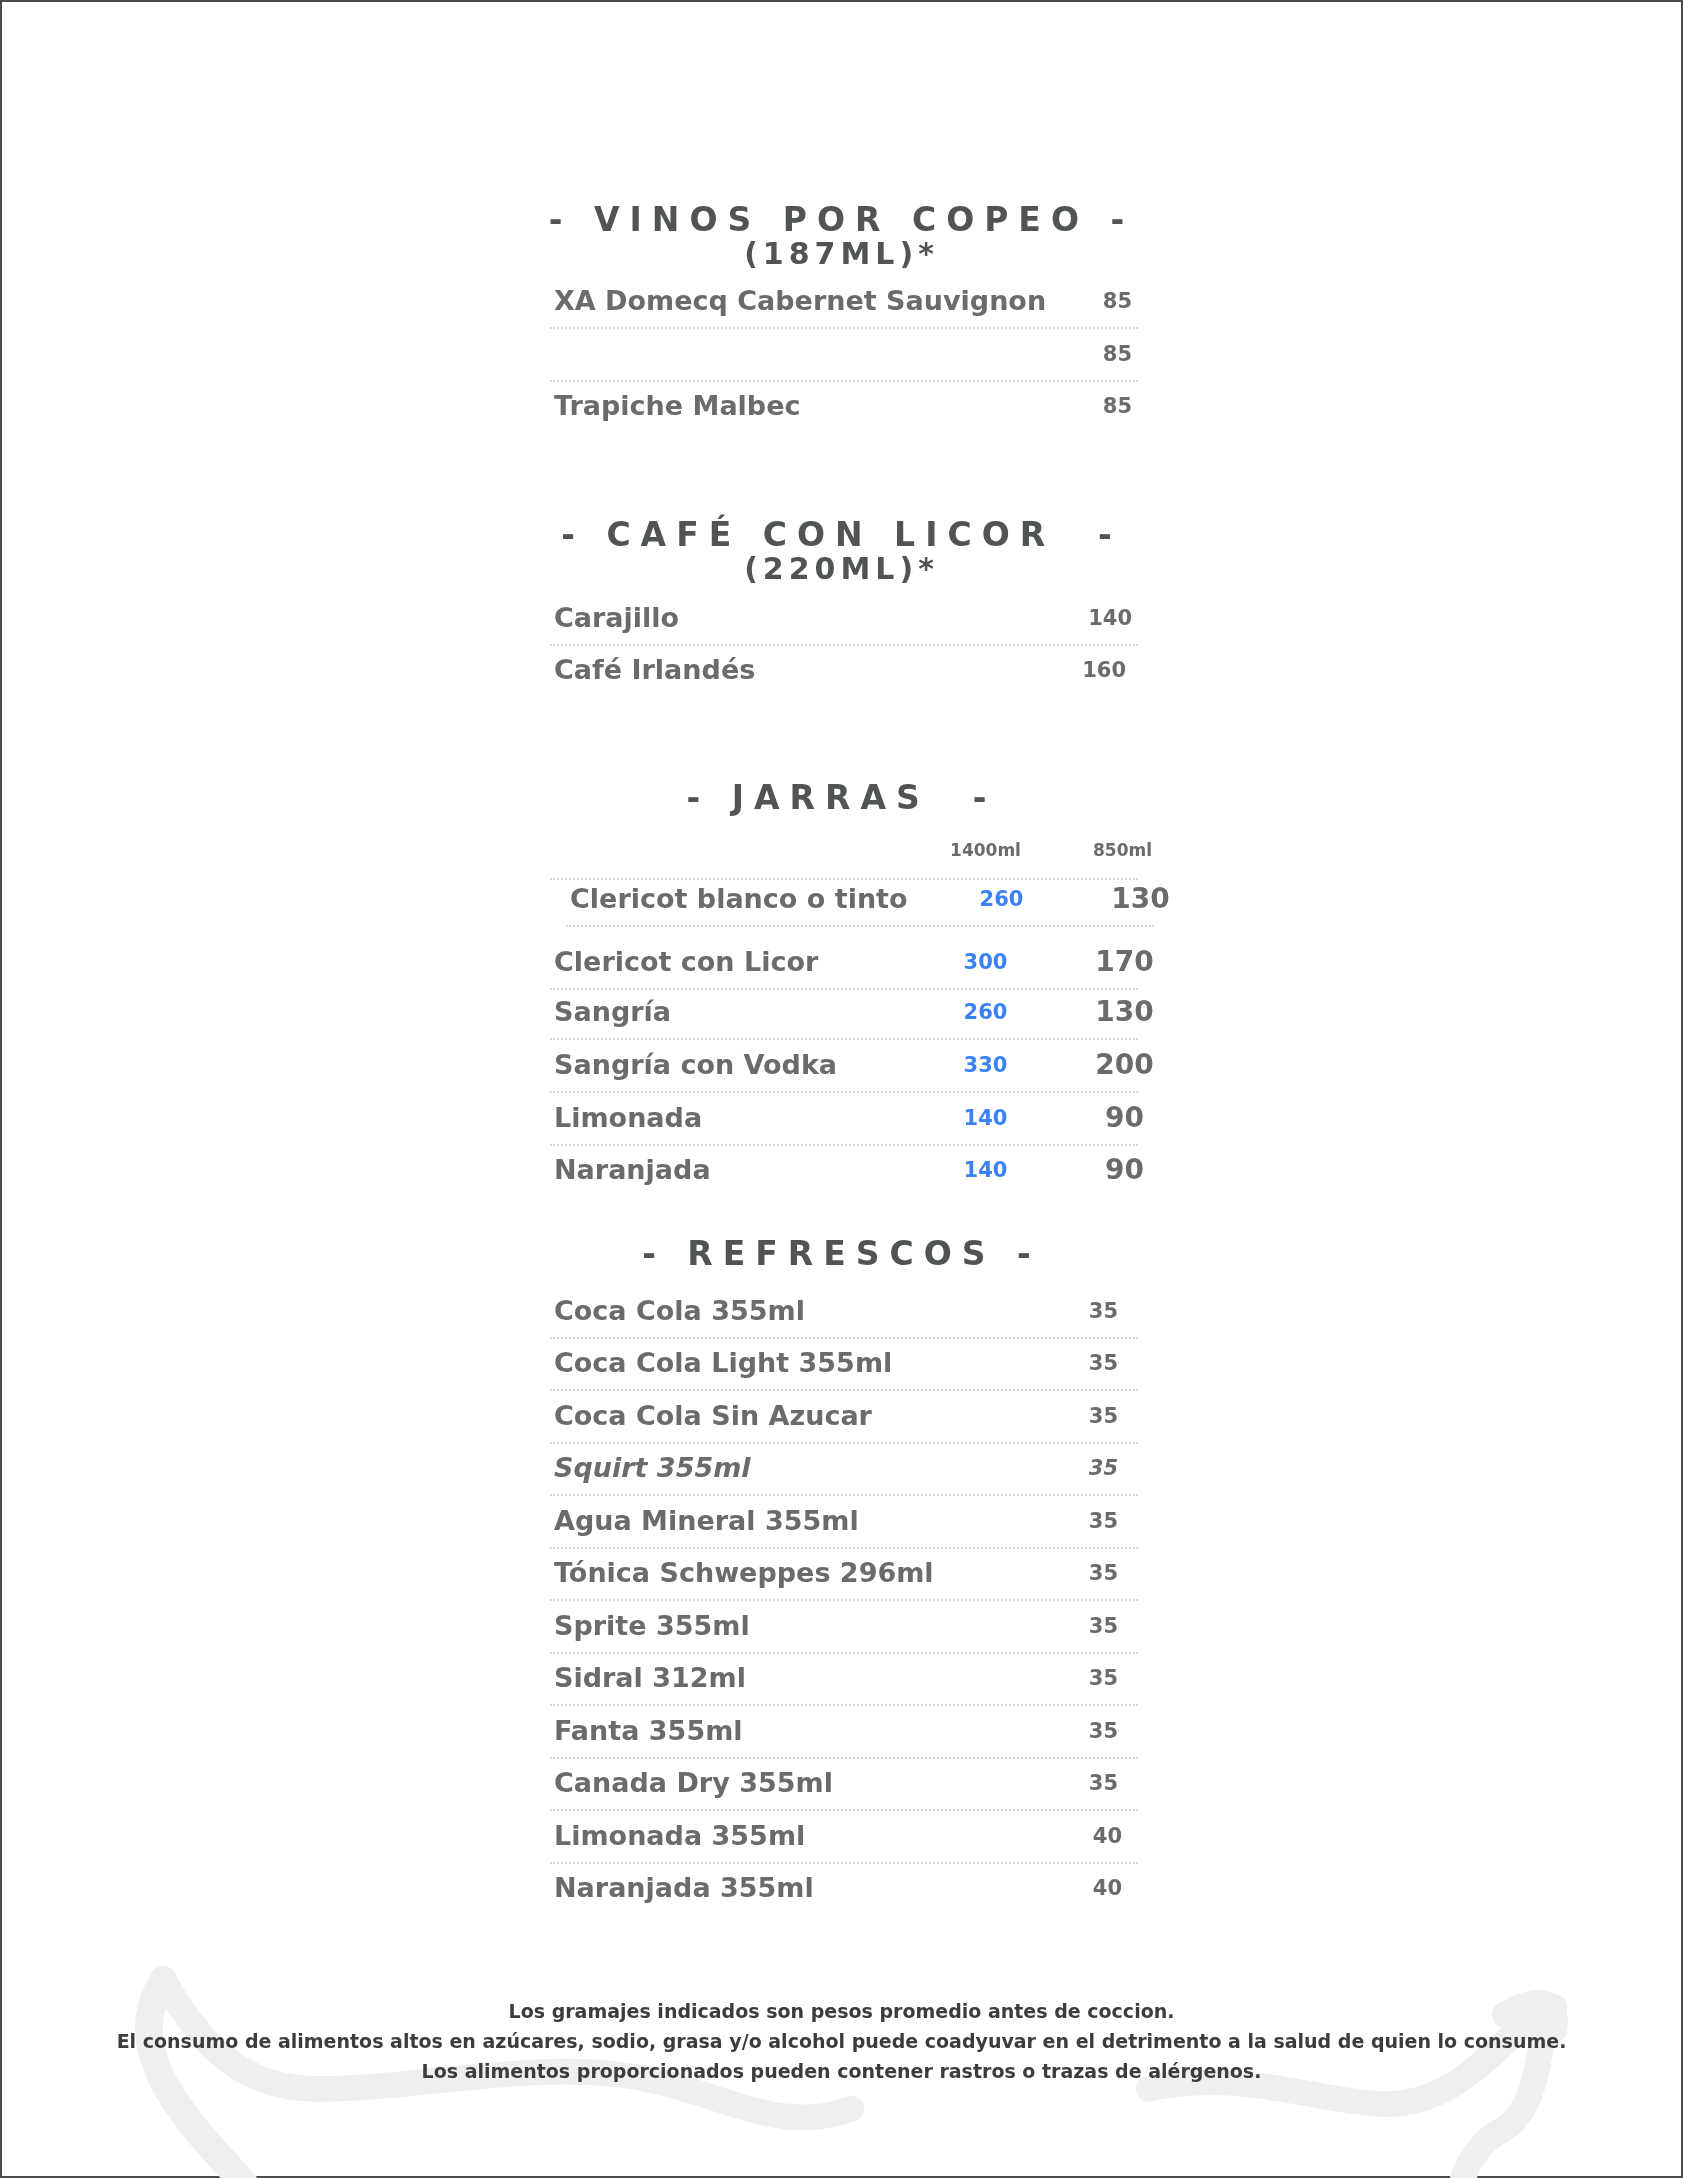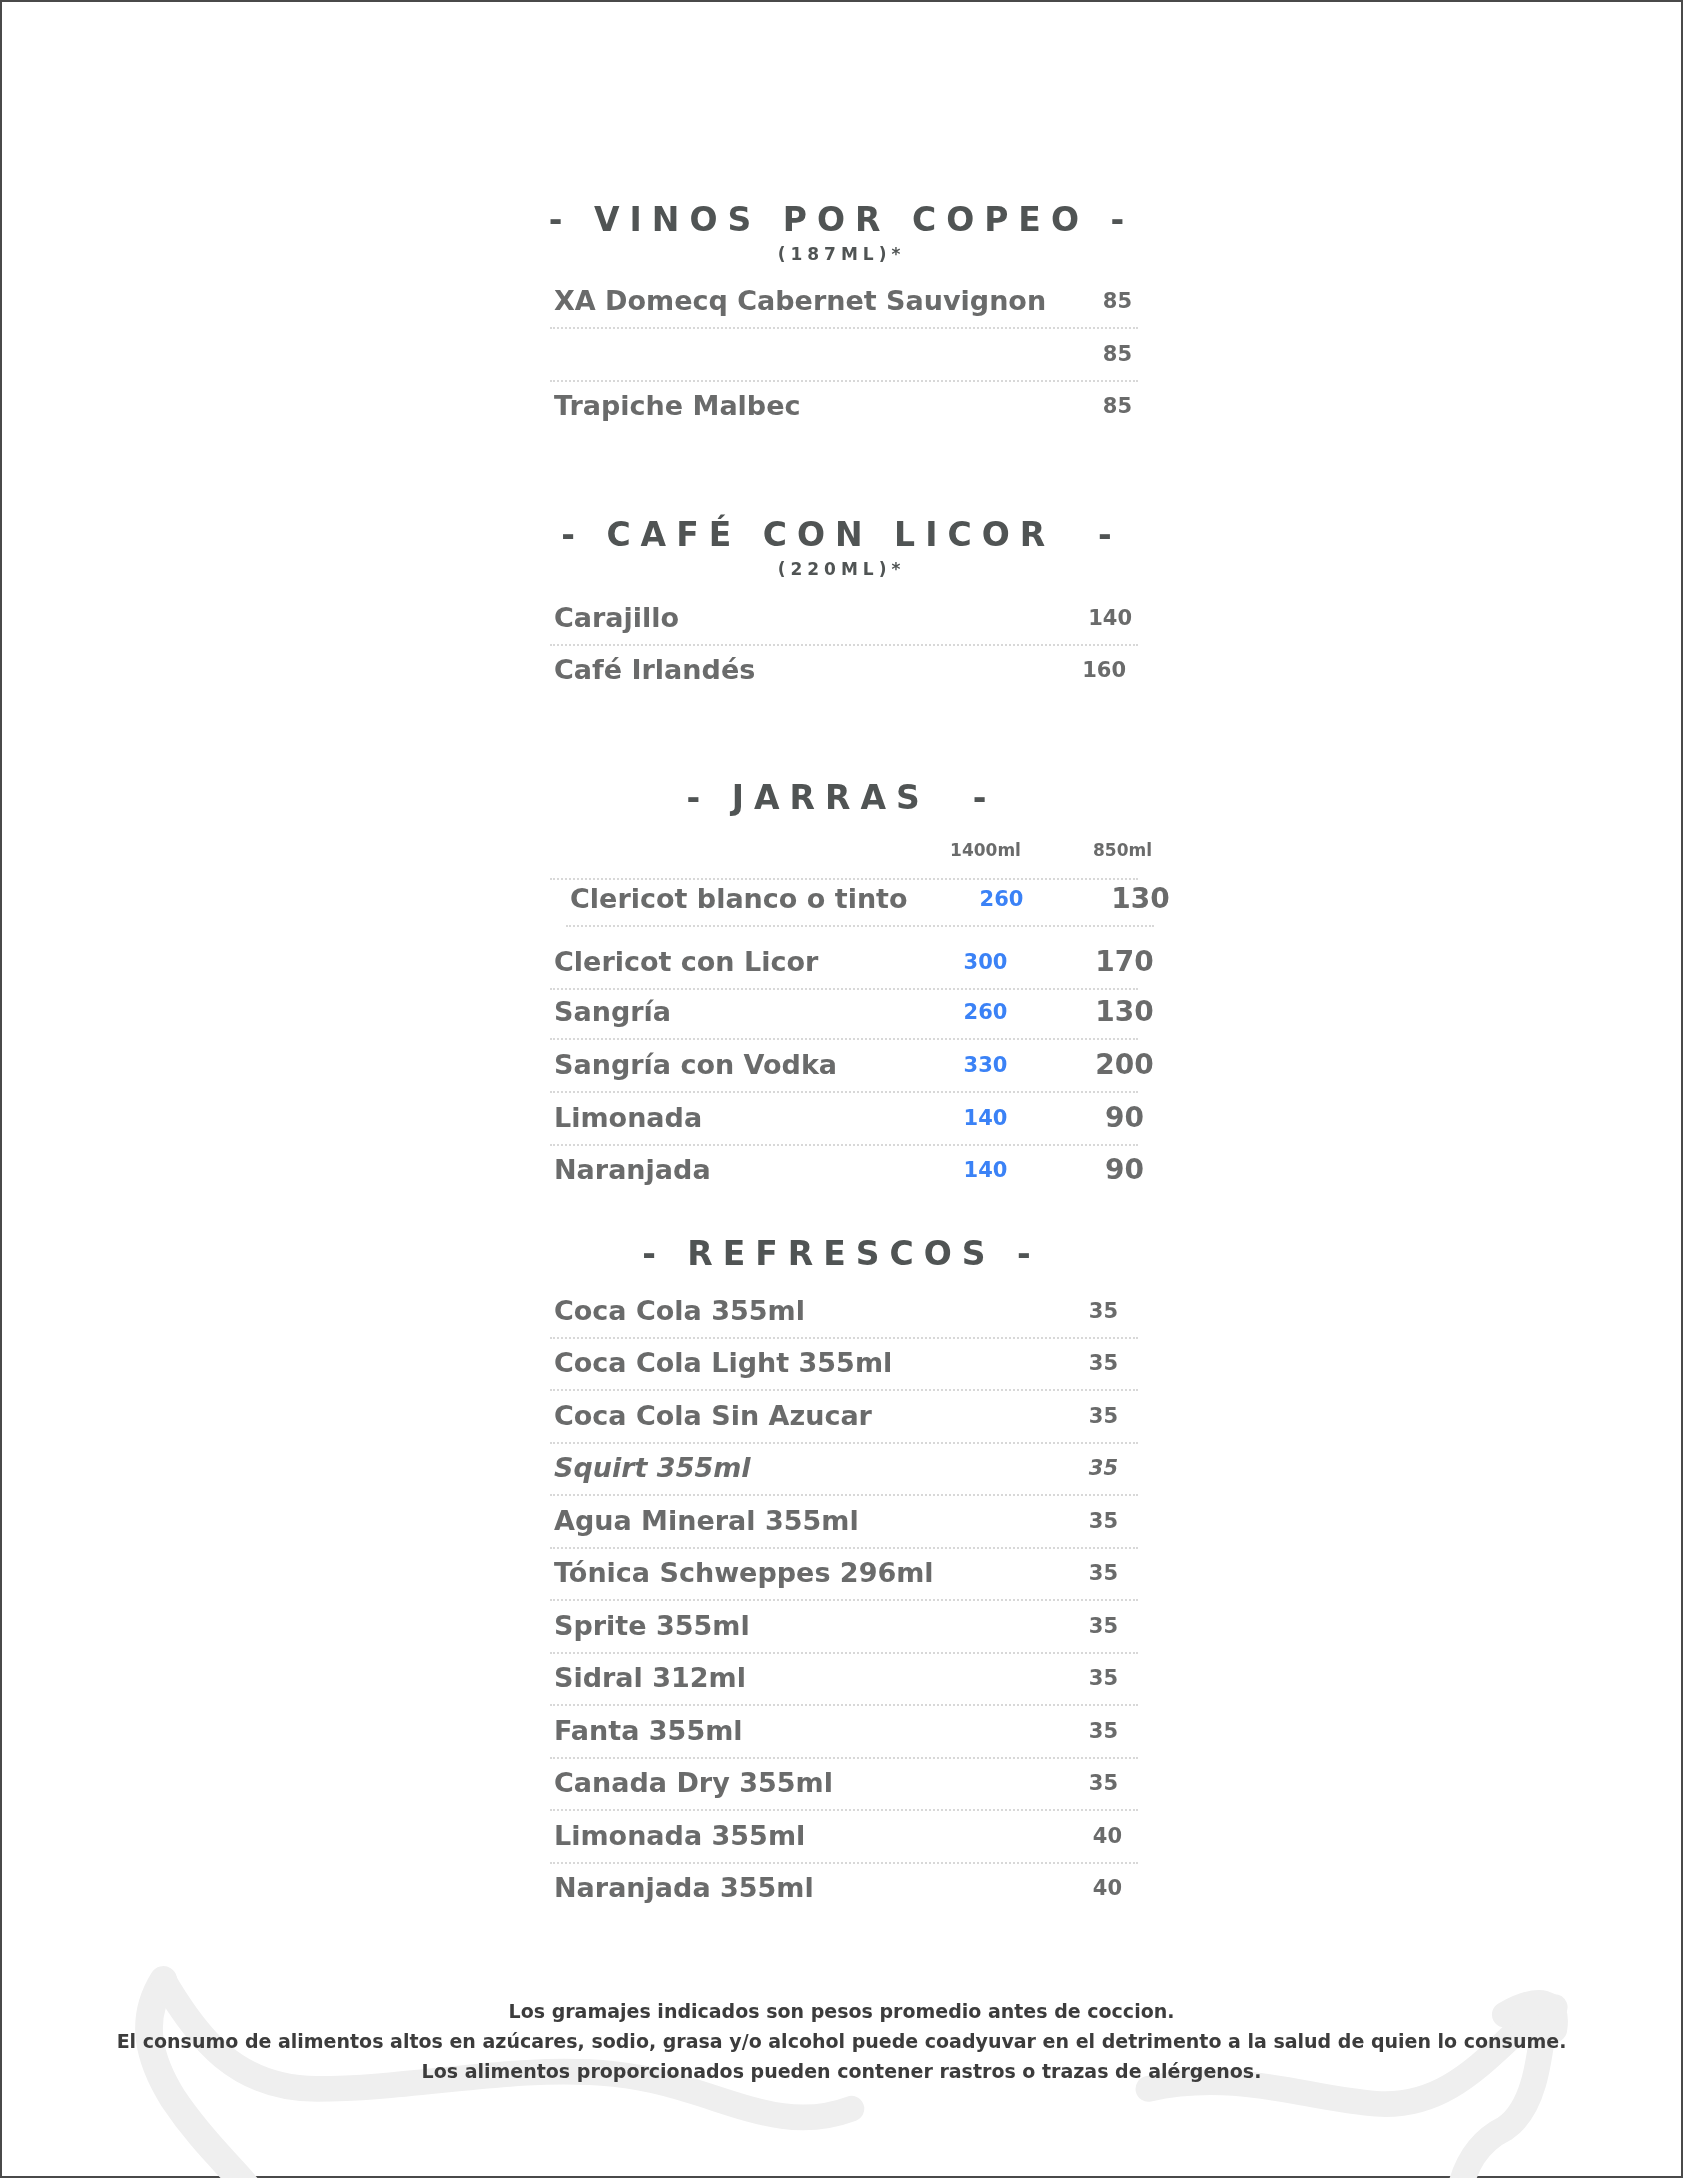--- a/index.html
+++ b/index.html
@@ -3,21 +3,21 @@
 <meta charset="utf-8">
 <style>
   html, body { margin:0; padding:0; }
   body { width:1683px; height:2178px; background:#ffffff; position:relative; overflow:hidden;
          font-family:"DejaVu Sans", "Liberation Sans", sans-serif; }
   .page { position:absolute; left:0; top:0; width:1679px; height:2174px; border:2px solid #4a4a4a; background:#fff; }
   .swoosh { position:absolute; left:0; top:0; width:1683px; height:2178px; pointer-events:none; }
   .heading { position:absolute; left:0; width:1683px; text-align:center; color:#505454; font-weight:bold;
              font-size:33px; letter-spacing:10px; white-space:pre; line-height:40px; }
   .subheading { position:absolute; left:0; width:1683px; text-align:center; color:#505454; font-weight:bold;
-             font-size:17px; letter-spacing:5px; line-height:30px; }
+             font-size:30px; letter-spacing:5px; line-height:30px; }
   .row { position:absolute; left:550px; width:588px; height:52px; }
   .row .name { position:absolute; left:4px; top:0; line-height:40px; font-size:27px; font-weight:bold; color:#6a6b6b; }
   .row .price { position:absolute; right:6px; top:0; line-height:40px; font-size:21px; font-weight:bold; color:#6a6b6b; }
   .row .col1 { position:absolute; left:396px; width:79px; text-align:center; top:0; line-height:40px; font-size:21px; font-weight:bold; color:#3b82f6; }
   .row .col2 { position:absolute; left:535px; width:79px; text-align:center; top:0; line-height:40px; font-size:28px; font-weight:bold; color:#6a6b6b; }
   .row.div::after { content:""; position:absolute; left:0; right:0; top:46px; border-top:2px dotted #d8d8d8; }
   .colhead { position:absolute; top:840px; font-size:17px; font-weight:bold; color:#6a6b6b; width:89px; text-align:center; }
   .colhead-line { position:absolute; left:550px; width:588px; top:878px; border-top:2px dotted #d8d8d8; }
   .footer { position:absolute; left:0; width:1683px; top:1996px; text-align:center; color:#3c3c3c;
             font-size:19px; font-weight:bold; line-height:30px; }

